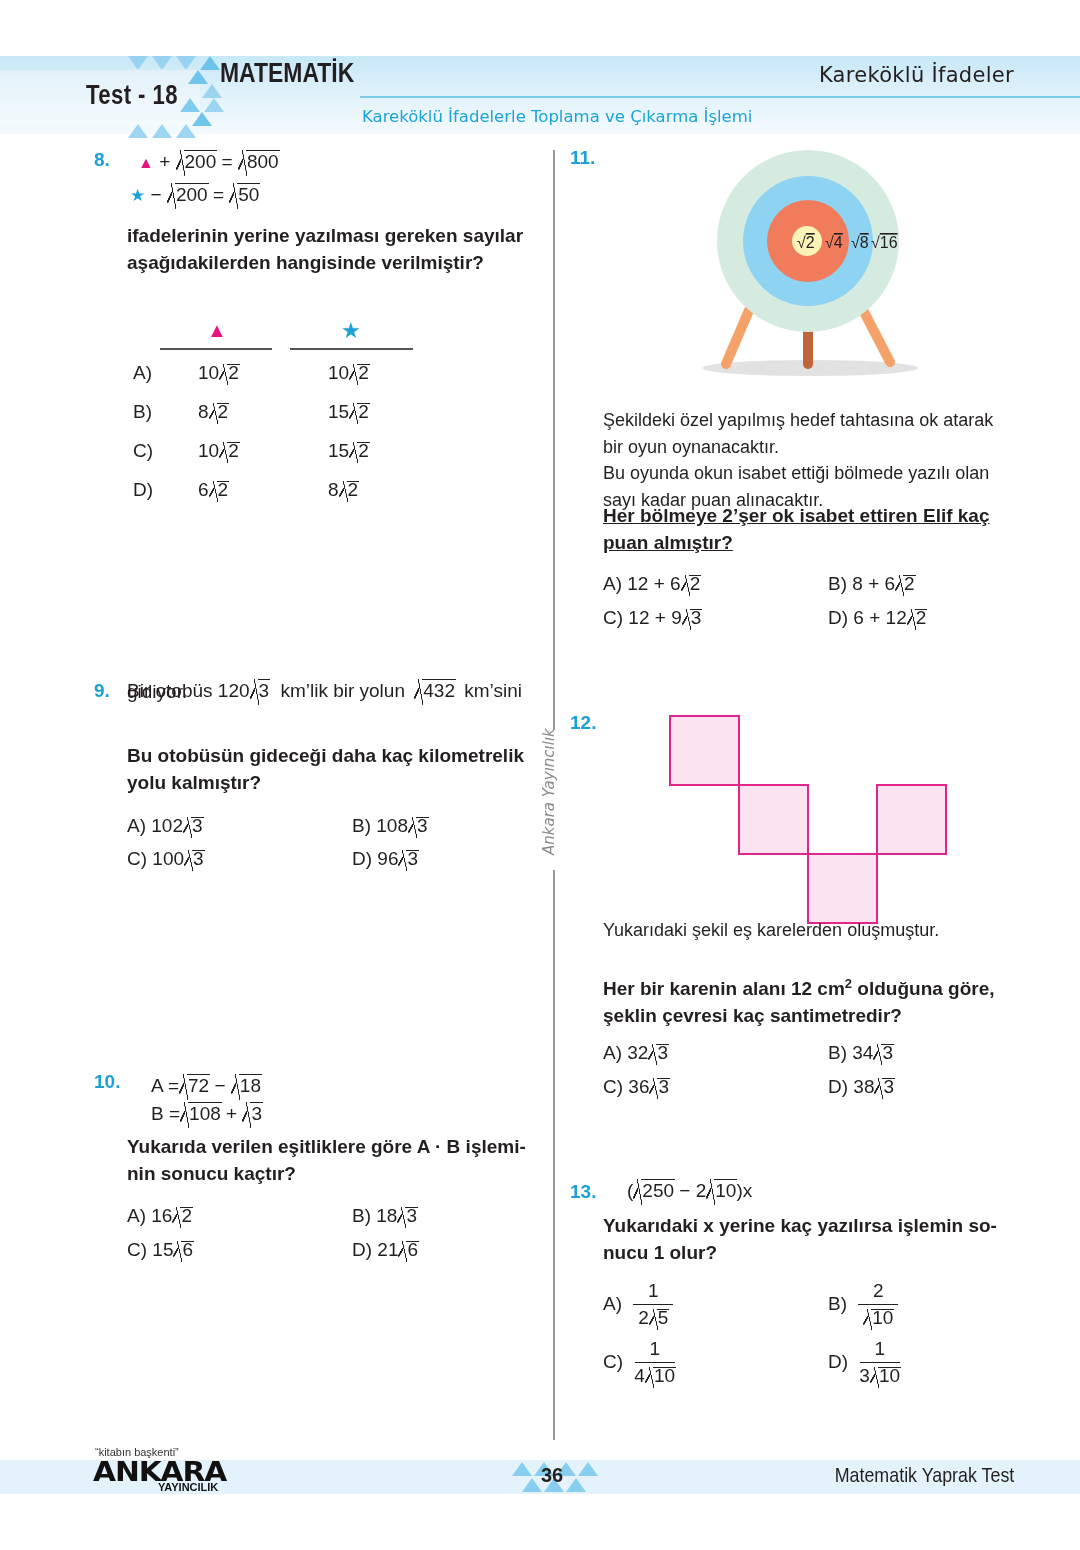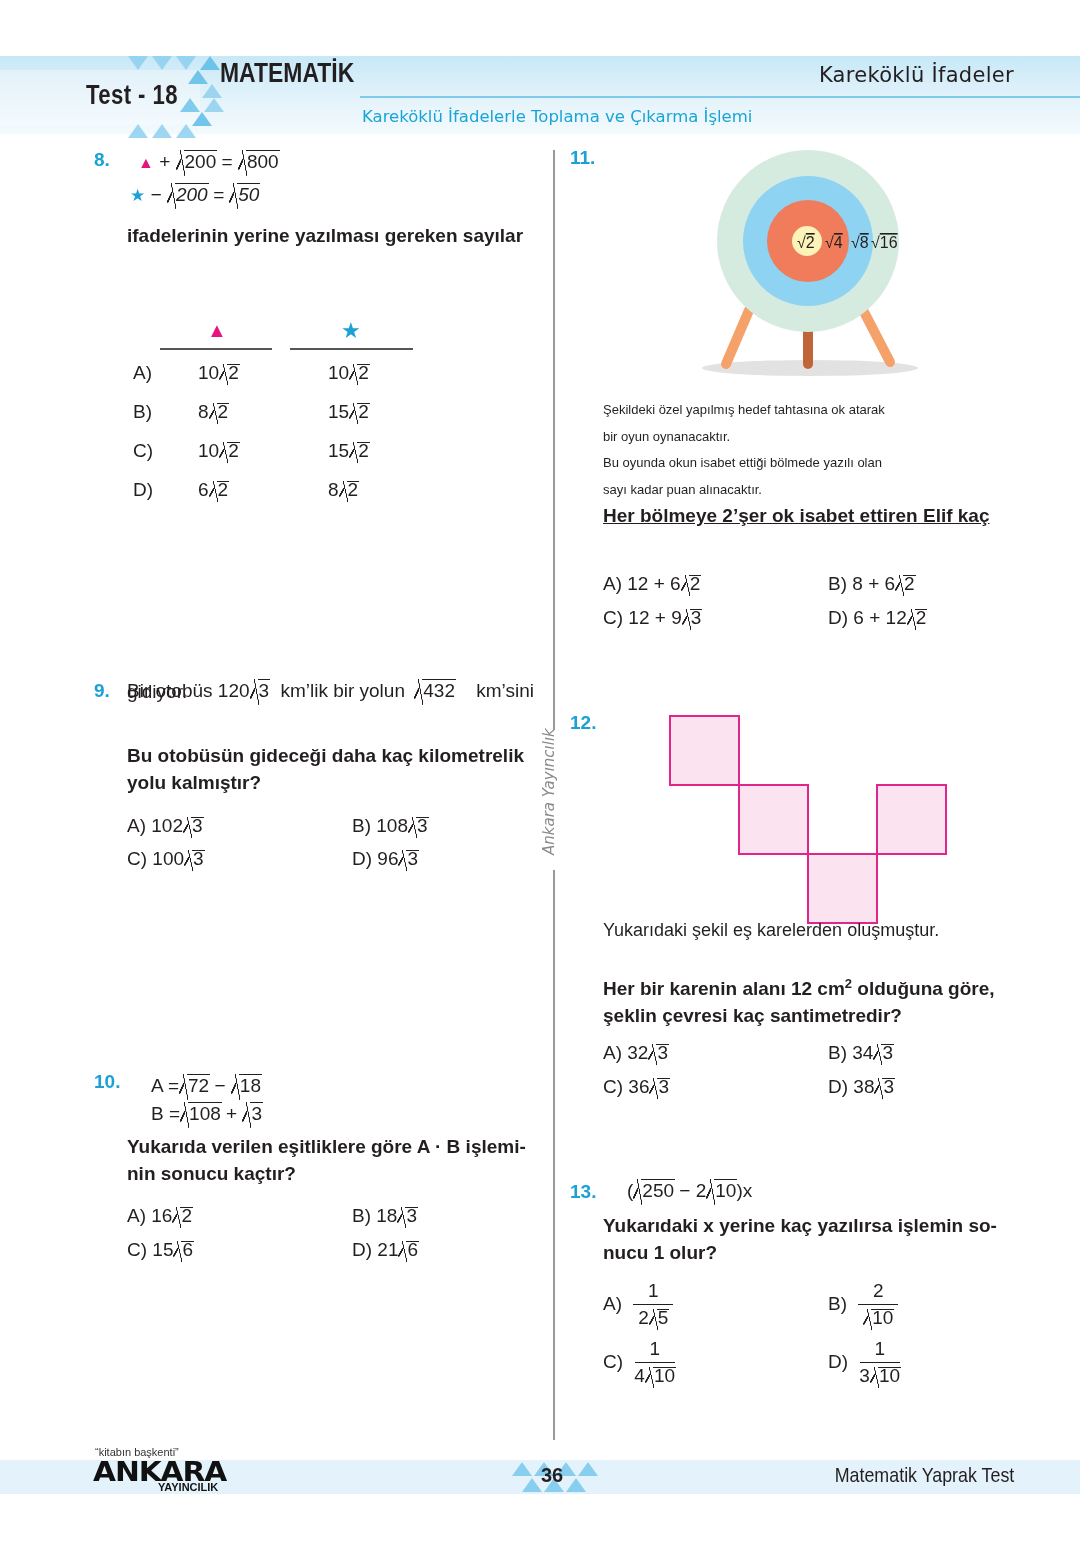--- a/index.html
+++ b/index.html
@@ -105,29 +105,30 @@
 <div class="side-brand">Ankara Yayıncılık</div>
 
 <div class="qnum" style="left:94px; top:149px;">8.</div>
 <div class="txt" style="left:138px; top:148px;">
   <span class="pink" style="font-size:16px;">▲</span>
   <span>+</span>
   <span class="sq">200</span>
   <span>=</span>
   <span class="sq">800</span>
 </div>
-<div class="txt" style="left:130px; top:181px;font-style:italic;">
+<div class="txt" style="left:130px; top:181px;">
   <span class="cyan" style="font-size:17px;">★</span>
   <span>−</span>
   <span class="sq">200</span>
   <span>=</span>
   <span class="sq">50</span>
 </div>
 <div class="txt bold" style="left:127px; top:215px; width:412px;">
   <div style="margin-top:7px;">ifadelerinin yerine yazılması gereken sayılar</div>
+  <div>aşağıdakilerden hangisinde verilmiştir?</div>
 </div>
 <div class="opt pink" style="left:207px; top:319px; font-size:20px;">▲</div>
 <div class="opt cyan" style="left:341px; top:318px; font-size:22px;">★</div>
 <div class="tbl-line" style="left:160px; top:348px; width:112px;"></div>
 <div class="tbl-line" style="left:290px; top:348px; width:123px;"></div>
 
 <div>
   <div class="opt" style="left:133px; top:362px;">A)</div>
   <div class="opt" style="left:198px; top:362px;"><span>10</span><span class="sq">2</span></div>
   <div class="opt" style="left:328px; top:362px;"><span>10</span><span class="sq">2</span></div>
@@ -146,21 +147,21 @@
   <div class="opt" style="left:133px; top:479px;">D)</div>
   <div class="opt" style="left:198px; top:479px;"><span>6</span><span class="sq">2</span></div>
   <div class="opt" style="left:328px; top:479px;"><span>8</span><span class="sq">2</span></div>
 </div>
 
 <div class="qnum" style="left:94px; top:680px;">9.</div>
 <div class="txt" style="left:127px; top:677px; width:412px; white-space:nowrap;">
   <span>Bir otobüs 120</span><span class="sq">3</span>
   <span style="margin-left:6px;">km’lik bir yolun</span>
   <span class="sq" style="margin-left:4px;">432</span>
-  <span style="margin-left:16px;">km’sini</span>
+  <span style="margin-left:4px;">km’sini</span>
 </div>
 <div class="txt" style="left:127px; top:678px;">gidiyor.</div>
 <div class="txt bold" style="left:127px; top:742px;">
   <div>Bu otobüsün gideceği daha kaç kilometrelik</div>
   <div>yolu kalmıştır?</div>
 </div>
 <div class="opt" style="left:127px; top:815px;"><span>A)</span> <span>102</span><span class="sq">3</span></div>
 <div class="opt" style="left:352px; top:815px;"><span>B)</span> <span>108</span><span class="sq">3</span></div>
 <div class="opt" style="left:127px; top:848px;"><span>C)</span> <span>100</span><span class="sq">3</span></div>
 <div class="opt" style="left:352px; top:848px;"><span>D)</span> <span>96</span><span class="sq">3</span></div>
@@ -195,28 +196,29 @@
   <circle cx="118" cy="93" r="65" fill="#8fd3f2"></circle>
   <circle cx="118" cy="93" r="41" fill="#f07c5c"></circle>
   <circle cx="117" cy="93" r="15" fill="#fbf3b7"></circle>
   <g font-family="Liberation Sans, sans-serif" font-size="16" fill="#231f20">
     <text x="107" y="100">√<tspan text-decoration="overline">2</tspan></text>
     <text x="135" y="100">√<tspan text-decoration="overline">4</tspan></text>
     <text x="161" y="100">√<tspan text-decoration="overline">8</tspan></text>
     <text x="181" y="100">√<tspan text-decoration="overline">16</tspan></text>
   </g>
 </svg>
-<div class="txt" style="left:603px; top:397px; font-size:13px; line-height:26.5px; white-space:nowrap;">
+<div class="txt" style="left:603px; top:407px; font-size:18px; line-height:26.5px; white-space:nowrap;">
   <div>Şekildeki özel yapılmış hedef tahtasına ok atarak</div>
   <div>bir oyun oynanacaktır.</div>
   <div>Bu oyunda okun isabet ettiği bölmede yazılı olan</div>
   <div>sayı kadar puan alınacaktır.</div>
 </div>
 <div class="txt bold" style="left:603px; top:502px; white-space:nowrap;text-decoration:underline;">
   <div>Her bölmeye 2’şer ok isabet ettiren Elif kaç</div>
+  <div>puan almıştır?</div>
 </div>
 <div class="opt" style="left:603px; top:573px;"><span>A)</span> <span>12 + 6</span><span class="sq">2</span></div>
 <div class="opt" style="left:828px; top:573px;"><span>B)</span> <span>8 + 6</span><span class="sq">2</span></div>
 <div class="opt" style="left:603px; top:607px;"><span>C)</span> <span>12 + 9</span><span class="sq">3</span></div>
 <div class="opt" style="left:828px; top:607px;"><span>D)</span> <span>6 + 12</span><span class="sq">2</span></div>
 
 <div class="qnum" style="left:570px; top:712px;">12.</div>
 <svg style="position:absolute; left:668px; top:714px;" width="282" height="210">
   <g fill="#fbe3ef" stroke="#e0258d" stroke-width="2">
     <rect x="2" y="2" width="69" height="69"></rect>

